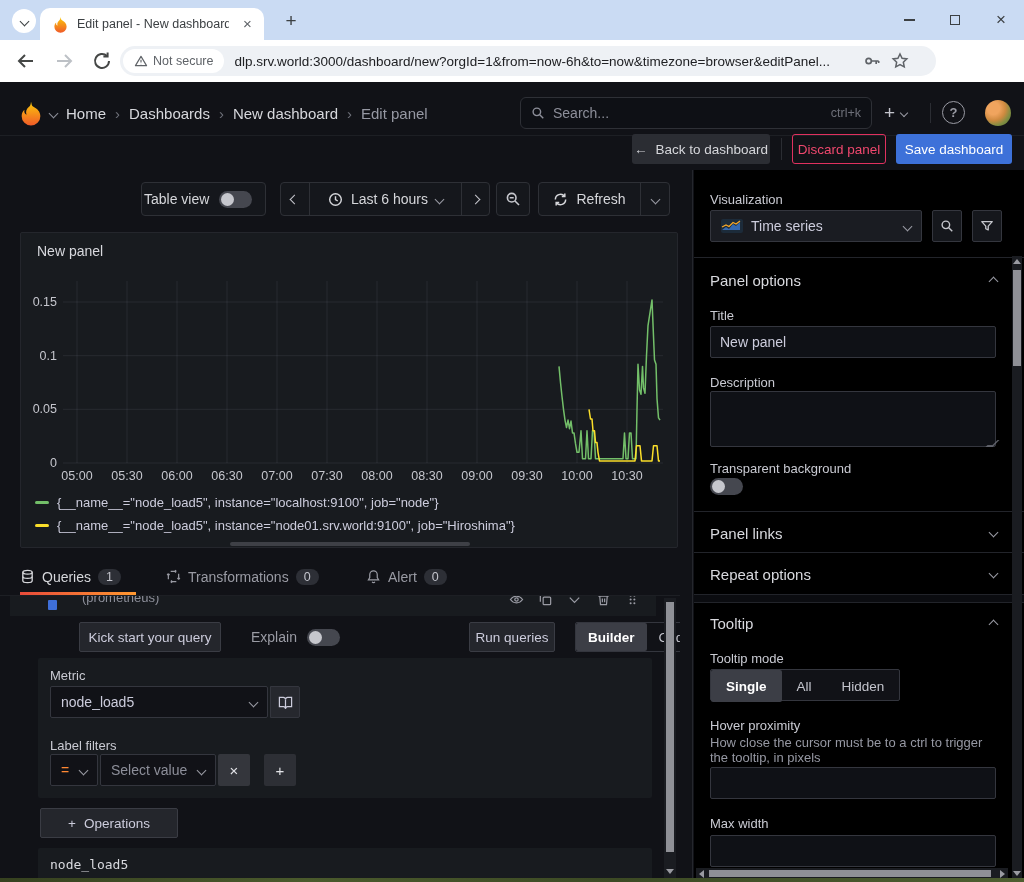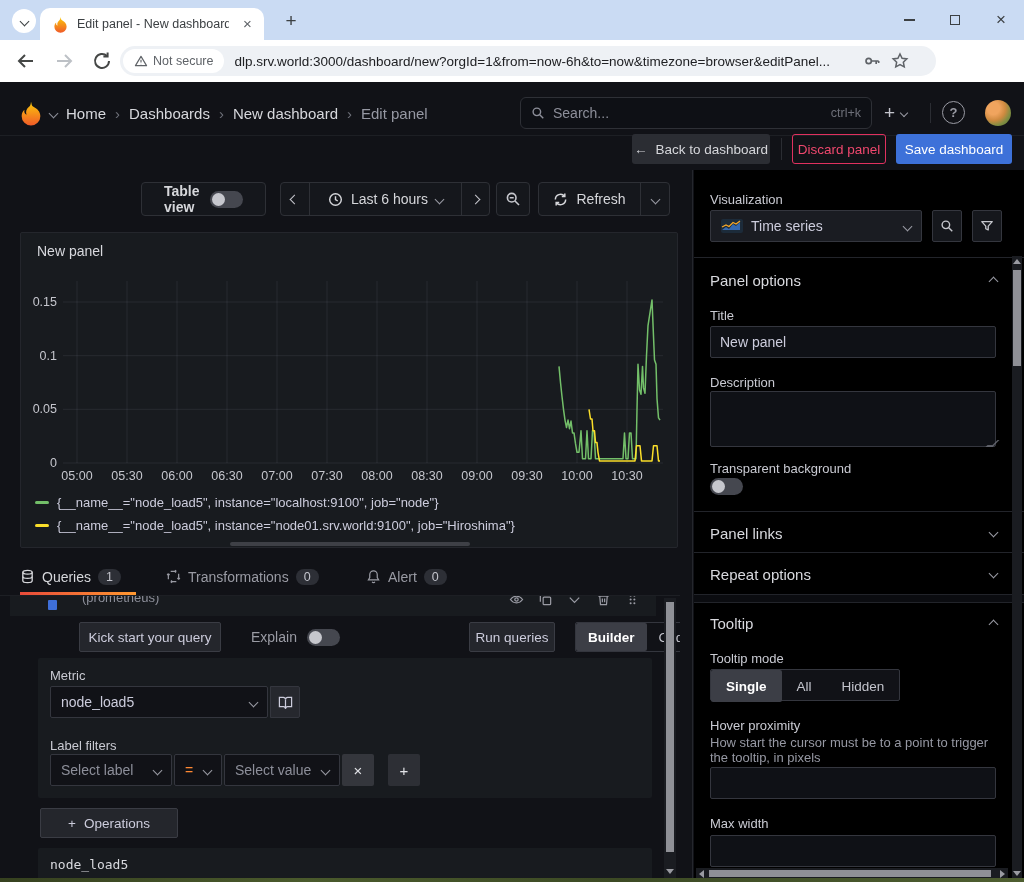--- a/index.html
+++ b/index.html
@@ -70,21 +70,21 @@
   .btn { display:flex; align-items:center; justify-content:center; border-radius:3px; font-size:13.5px; height:30px; }
   .btn-back { position:absolute; left:632px; top:6px; width:138px; background:#2b2d33; color:#d6d7db; gap:8px; }
   .act-div { position:absolute; left:781px; top:10px; width:1px; height:22px; background:#2b2d33; }
   .btn-discard { position:absolute; left:792px; top:6px; width:94px; border:1px solid #e0315f; color:#f0486e;
     background:transparent; font-weight:500; }
   .btn-save { position:absolute; left:896px; top:6px; width:116px; background:#3d71d9; color:#fff; font-weight:500; }
 
   .gf-viewbar { position:absolute; top:98px; left:0; width:1024px; height:38px; }
   .vgroup { position:absolute; top:2px; height:34px; border:1px solid #2e3036; border-radius:4px;
     background:#15171c; display:flex; align-items:center; }
-  .tablebox { left:141px; width:125px; padding:0 22px; gap:10px; font-weight:700; color:#d6d7db; }
+  .tablebox { left:141px; width:125px; padding:0 2px; gap:10px; font-weight:400; color:#d6d7db; }
   .switch { width:33px; height:17px; border-radius:9px; background:#45474f; position:relative; flex:0 0 auto; }
   .switch .knob { position:absolute; left:2px; top:2px; width:13px; height:13px; border-radius:50%; background:#c6c7cd; }
   .tgroup { left:280px; width:210px; padding:0; }
   .tseg { height:32px; display:flex; align-items:center; justify-content:center; color:#c6c7cd; }
   .tseg + .tseg { border-left:1px solid #2e3036; }
   .seg-prev { width:28px; } .seg-next { width:28px; }
   .seg-time { width:153px; gap:8px; font-weight:500; color:#d6d7db; }
   .zoombtn { left:496px; width:34px; justify-content:center; color:#c6c7cd; }
   .rgroup { left:538px; width:132px; padding:0; }
   .seg-refresh { width:101px; gap:8px; font-weight:500; color:#d6d7db; }
@@ -509,24 +509,20 @@
           <span class="chev"></span>
         </div>
         <div class="bookbtn">
           <svg width="15" height="15" viewBox="0 0 16 16" fill="none" stroke="currentColor" stroke-width="1.3">
               <path d="M1.5 2.5h4.2A2.3 2.3 0 0 1 8 4.8a2.3 2.3 0 0 1 2.3-2.3h4.2v10h-4.4A2.1 2.1 0 0 0 8 14.6a2.1 2.1 0 0 0-2.1-2.1H1.5z"></path>
               <path d="M8 4.8v9.8"></path>
             </svg>
         </div>
         <span class="flabel lf-lbl">Label filters</span>
         <div class="lfrow">
-          <div class="gselect sel-label">
-            <span class="placeholder">Select label</span>
-            <span class="chev"></span>
-          </div>
           <div class="gselect sel-op">
             <span class="op-eq">=</span>
             <span class="chev"></span>
           </div>
           <div class="gselect sel-value">
             <span class="placeholder">Select value</span>
             <span class="chev"></span>
           </div>
           <div class="sqbtn">×</div>
           <div class="sqbtn plusbtn">+</div>
@@ -604,21 +600,21 @@
       <span class="chev up sec-chev" style="top:451px"></span>
 
       <span class="sb-label" style="top:481px">Tooltip mode</span>
       <div class="radiogrp" id="tooltip-mode-group">
           <div class="segopt active">Single</div>
           <div class="segopt">All</div>
           <div class="segopt">Hidden</div>
         </div>
 
       <span class="sb-label" style="top:548px">Hover proximity</span>
-      <div class="helptext">How start the cursor must be to a point to trigger the tooltip, in pixels</div>
+      <div class="helptext">How close the cursor must be to a ctrl to trigger the tooltip, in pixels</div>
       <input class="ginput hp-input" style="">
 
       <span class="sb-label" style="top:646px">Max width</span>
       <input class="ginput mw-input" style="">
 
       <div class="sb-hscroll">
         <span class="harr left"></span>
         <div class="sb-hthumb"></div>
         <span class="harr right"></span>
       </div>

